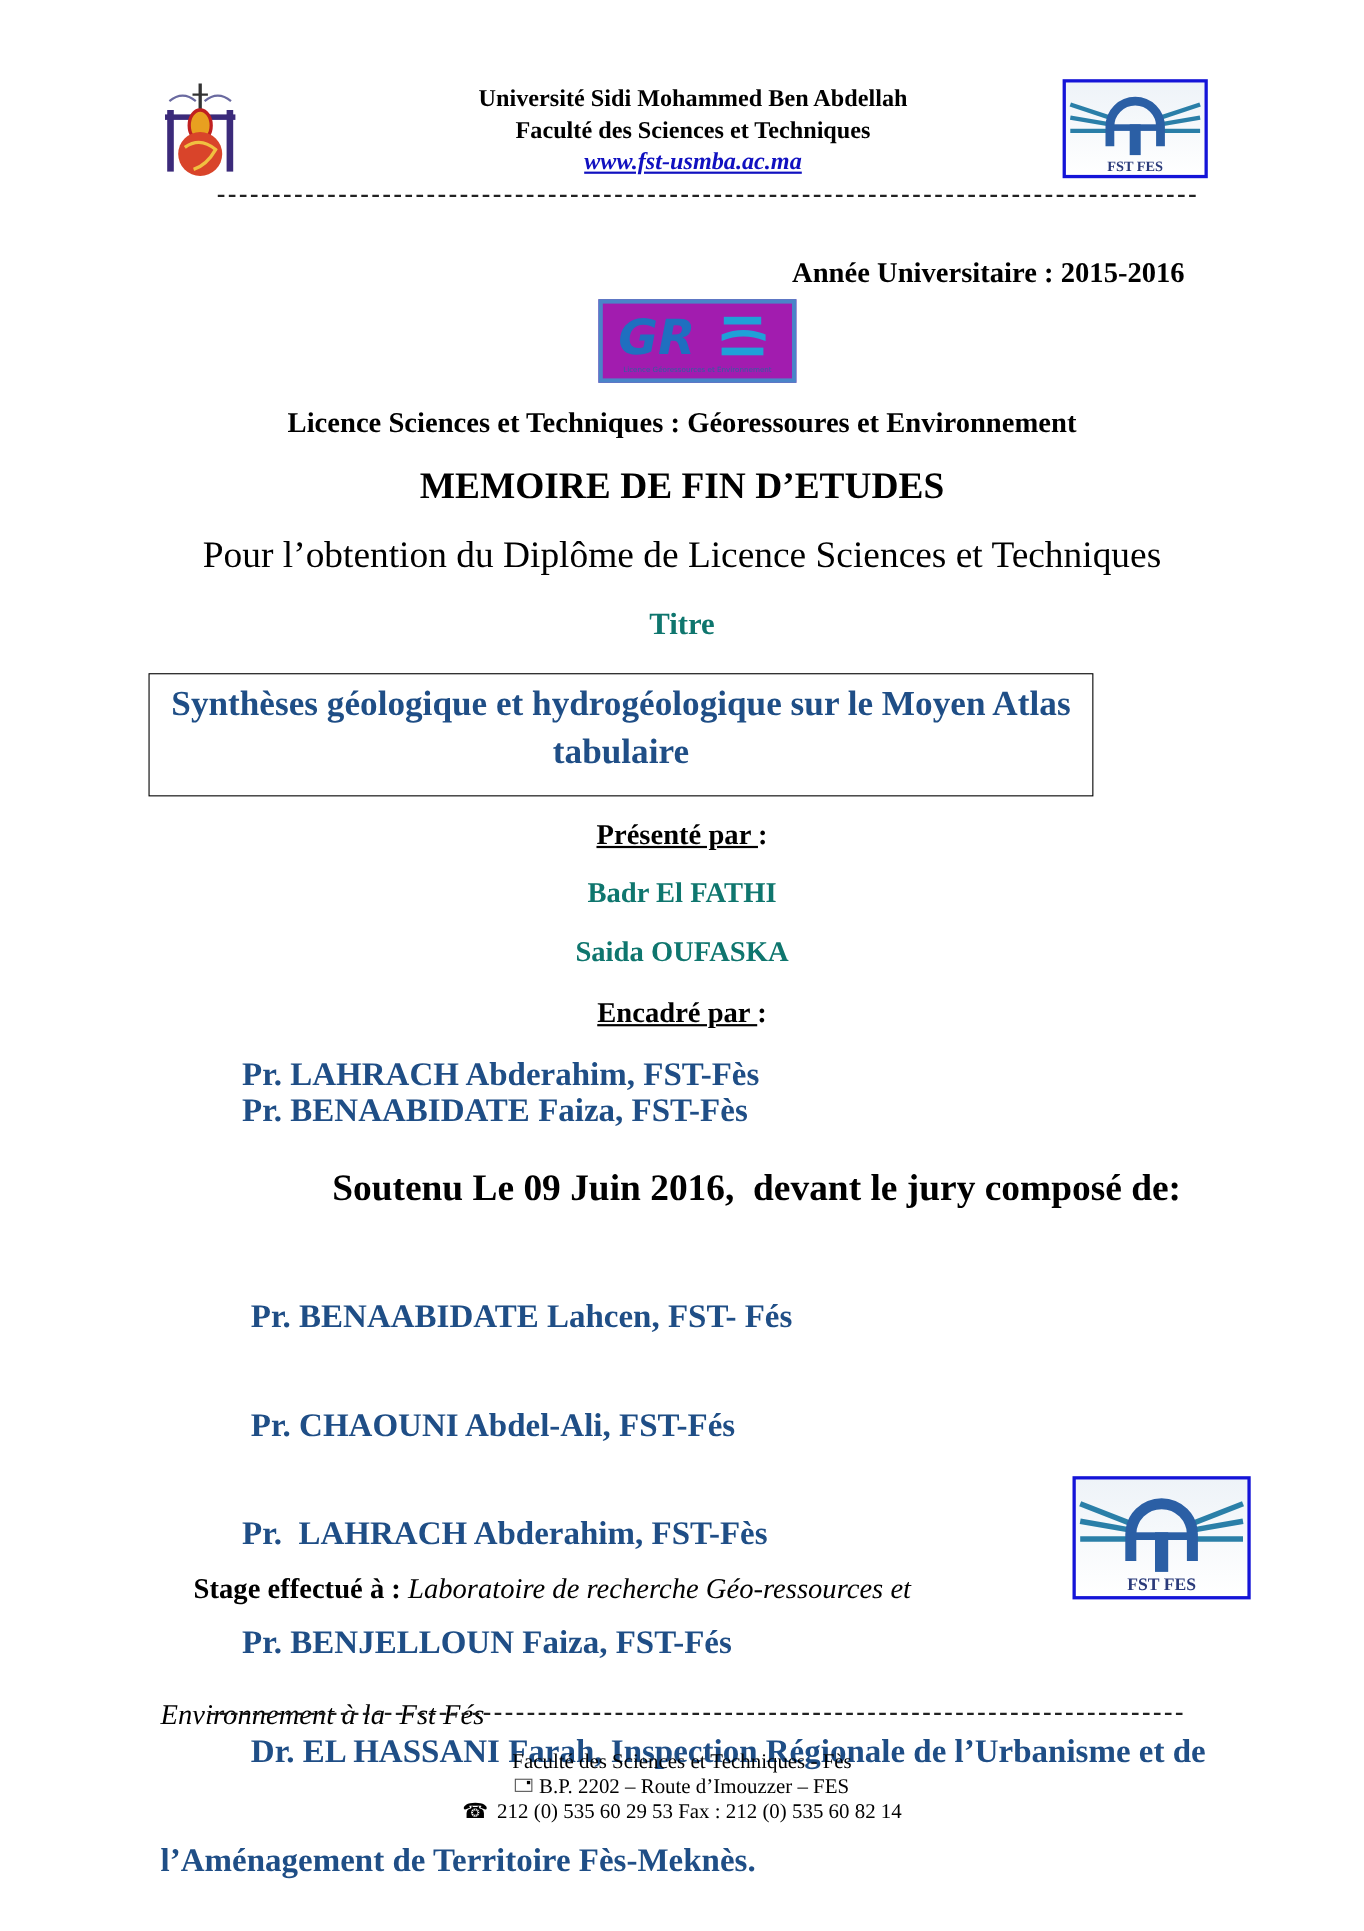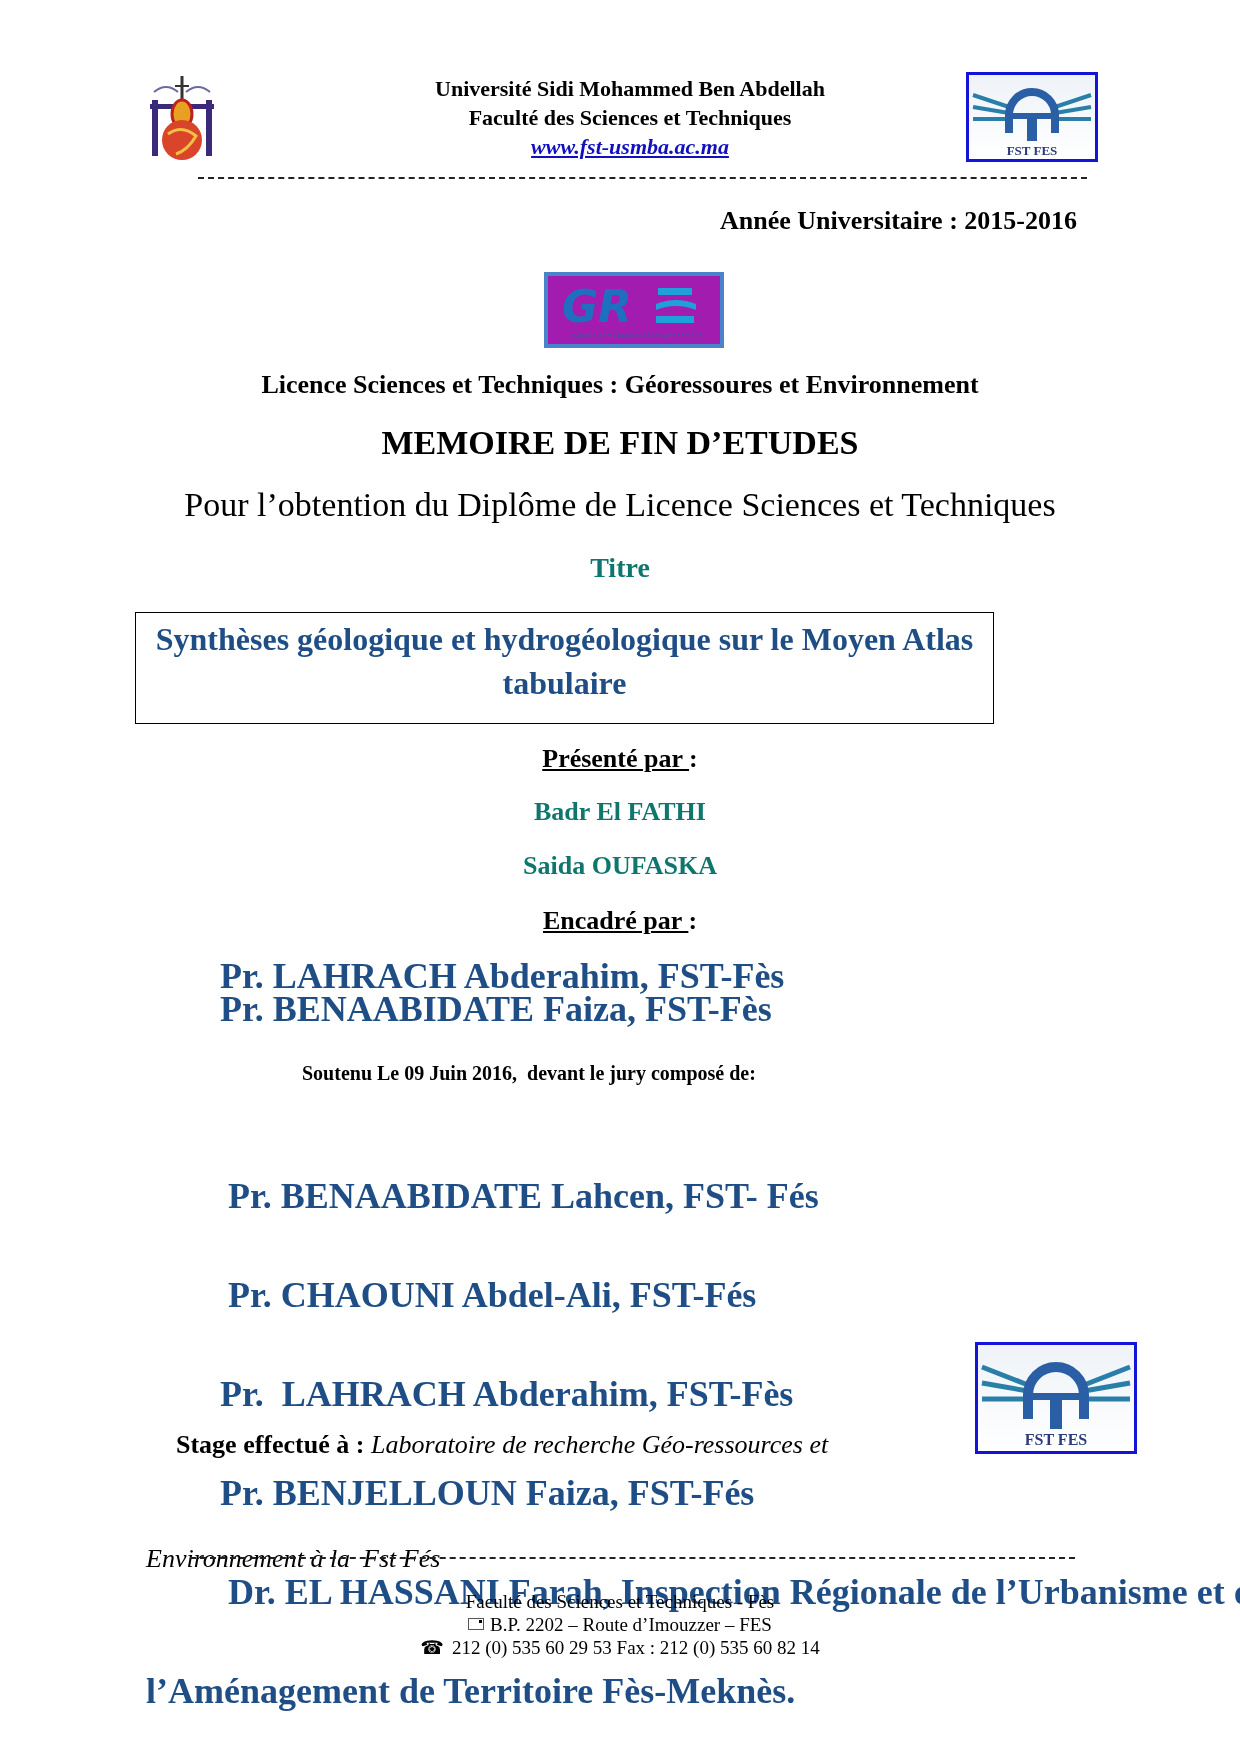--- a/index.html
+++ b/index.html
@@ -17,21 +17,21 @@
   .fst-top { left: 966px; top: 72px; width: 132px; height: 90px; }
   .fst-bot { left: 975px; top: 1342px; width: 162px; height: 112px; }
   .gre { left: 544px; top: 272px; width: 180px; height: 76px; border: 4px solid #4a84c8;
          box-sizing: border-box; background: #a21caf; }
   .header-text { top: 74px; left: 380px; width: 500px; text-align: center; font-size: 22px;
                  line-height: 29px; font-weight: bold; }
   .header-text a { color: #1010c0; font-style: italic; text-decoration: underline; }
   .title-box { left: 135px; top: 612px; width: 859px; height: 112px; border: 1.5px solid #000;
                box-sizing: border-box; }
   .u { text-decoration: underline; }
-  .jury { font-size: 36px; font-weight: bold; color: #1f4e86; line-height: 33px; }
+  .jury { font-size: 30px; font-weight: bold; color: #1f4e86; line-height: 33px; }
 </style>
 </head>
 <body>
 
 <div class="abs crest">
   <svg width="68" height="90" viewBox="0 0 68 90">
     <rect x="4" y="26" width="6" height="56" fill="#3b2a7a"></rect>
     <rect x="58" y="26" width="6" height="56" fill="#3b2a7a"></rect>
     <rect x="2" y="30" width="64" height="5" fill="#3b2a7a"></rect>
     <path d="M34 2 L34 26" stroke="#333" stroke-width="3"></path>
@@ -62,21 +62,21 @@
     </g>
     <path d="M40 58 L40 40 A23 23 0 0 1 86 40 L86 58" stroke="#2b5fa5" stroke-width="8" fill="none"></path>
     <rect x="40" y="38" width="46" height="6" fill="#2b5fa5"></rect>
     <rect x="58" y="38" width="10" height="28" fill="#2b5fa5"></rect>
     <text x="63" y="80" text-anchor="middle" font-family="Liberation Serif, serif" font-weight="bold" font-size="13" fill="#2a3a7a">FST FES</text>
   </svg>
 </div>
 
 <div class="dash" style="left:198px; top:177px; width:889px;"></div>
 
-<div class="abs b" style="left:720px; top:206px; font-size:26px;">Année Universitaire : 2015-2016</div>
+<div class="abs b" style="left:720px; top:233px; font-size:26px;">Année Universitaire : 2015-2016</div>
 
 <div class="abs gre">
   <svg width="172" height="68" viewBox="0 0 172 68">
     <text x="14" y="46" font-family="DejaVu Sans, sans-serif" font-weight="bold" font-style="italic" font-size="44" fill="#1f6fc0">GR</text>
     <g fill="#1fa0d8">
         <rect x="110" y="12" width="34" height="7"></rect>
         <path d="M108 28 Q128 20 148 28 L148 34 Q128 26 108 34 Z"></path>
         <rect x="108" y="40" width="38" height="7"></rect>
       </g>
     <text x="86" y="62" text-anchor="middle" font-family="DejaVu Sans, sans-serif" font-size="6.5" fill="#3060a0">Licence Géoressources et Environnement</text>
@@ -102,21 +102,21 @@
 <div class="abs center b blue" style="top:851px; font-size:26px;">Saida OUFASKA</div>
 
 <div class="abs center b" style="top:906px; font-size:26px;">
   <span class="u">Encadré par </span><span>:</span>
 </div>
 <div class="abs jury" style="left:220px; top:960px;">
   <div>Pr. LAHRACH Abderahim, FST-Fès</div>
   <div>Pr. BENAABIDATE Faiza, FST-Fès</div>
 </div>
 
-<div class="abs b" style="left:302px; top:1062px; font-size:20px; white-space:pre;">Soutenu Le 09 Juin 2016,  devant le jury composé de:</div>
+<div class="abs b" style="left:302px; top:1062px; font-size:34px; white-space:pre;">Soutenu Le 09 Juin 2016,  devant le jury composé de:</div>
 
 <div class="abs jury" style="left:146px; top:1114px; width:980px; white-space:pre;">
   <div style="padding-left:82px;">Pr. BENAABIDATE Lahcen, FST- Fés</div>
   <div style="padding-left:82px;">Pr. CHAOUNI Abdel-Ali, FST-Fés</div>
   <div style="padding-left:74px;">Pr.  LAHRACH Abderahim, FST-Fès</div>
   <div style="padding-left:74px;">Pr. BENJELLOUN Faiza, FST-Fés</div>
   <div style="padding-left:82px;">Dr. EL HASSANI Farah, Inspection Régionale de l’Urbanisme et de</div>
   <div style="padding-left:0px;">l’Aménagement de Territoire Fès-Meknès.</div>
 </div>
 

